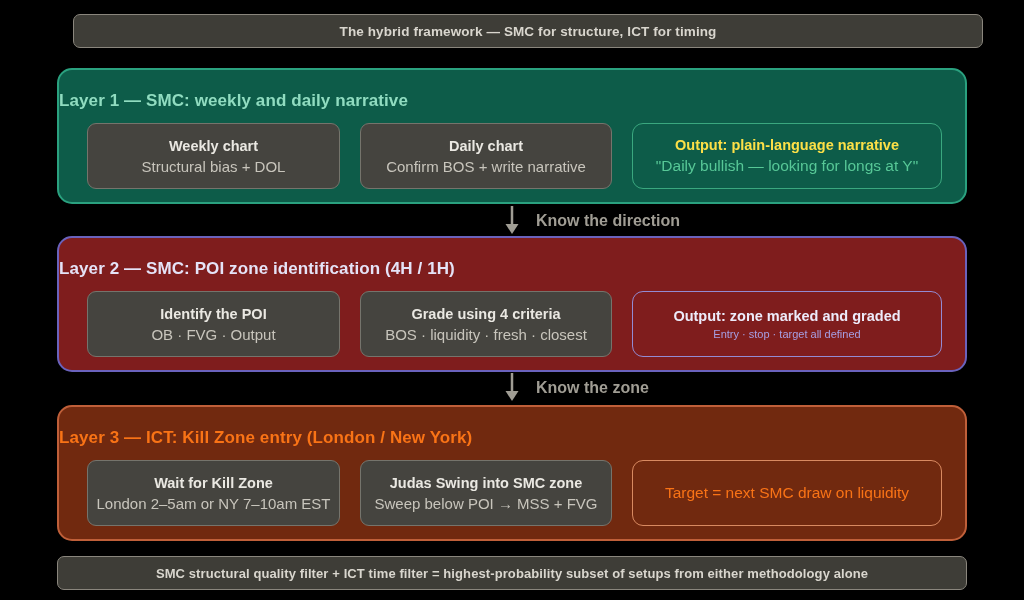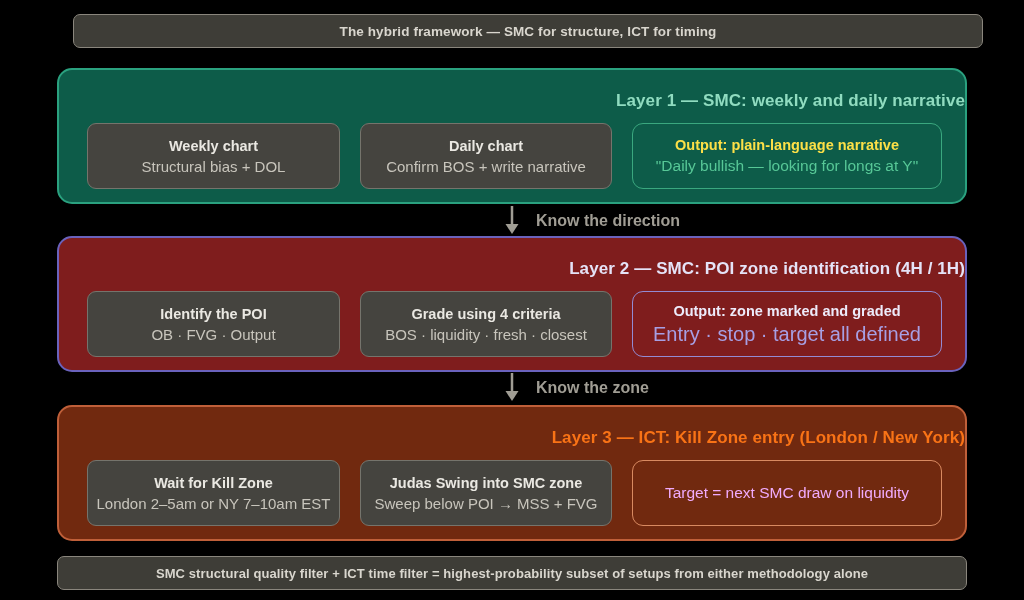--- a/index.html
+++ b/index.html
@@ -19,45 +19,45 @@
   .banner.bottom { top: 556px; font-size: 13px; }
   .panel {
     position: absolute; left: 57px; width: 910px; height: 136px;
     border-radius: 15px; border: 2px solid transparent;
   }
   .panel.l1 { top: 68px;  background: #0d5c49; border-color: #2aa17f; }
   .panel.l2 { top: 236px; background: #7f1d1d; border-color: #6a62bc; }
   .panel.l3 { top: 405px; background: #71290f; border-color: #bf5f39; }
   .panel-title {
     position: absolute; top: 21px; left: 0; width: 100%;
-    text-align: right; font-weight: bold; font-size: 17px; letter-spacing: .1px;
+    text-align: left; font-weight: bold; font-size: 17px; letter-spacing: .1px;
   }
   .l1 .panel-title { color: #90dcc0; }
   .l2 .panel-title { color: #e5e3f7; }
   .l3 .panel-title { color: #f97316; }
   .box {
     position: absolute; top: 53px; height: 66px; border-radius: 9px;
     display: flex; flex-direction: column; align-items: center; justify-content: center;
     row-gap: 4px; text-align: center; padding: 0 6px;
   }
   .box .t { font-weight: bold; font-size: 14.5px; color: #eae8e2; }
   .box .s { font-size: 15px; color: #c8c5bc; }
   .box.gray { background: #45443f; border: 1.5px solid #75746c; }
   .box.b1 { left: 28px;  width: 253px; }
   .box.b2 { left: 301px; width: 252px; }
   .box.b3 { left: 573px; width: 310px; border-radius: 11px; background: transparent; }
   .l1 .box.b3 { border: 1.5px solid #3aa87f; }
   .l1 .box.b3 .t { color: #fde047; }
   .l1 .box.b3 .s { color: #57c897; font-size: 15.5px; }
   .l2 .box.b3 { border: 1.5px solid #938bd2; }
   .l2 .box.b3 .t { color: #edebfa; }
-  .l2 .box.b3 .s { color: #a79fe3; font-size: 20px; }
+  .l2 .box.b3 .s { color: #a79fe3; font-size: 11px; }
   .l3 .box.b3 { border: 1.5px solid #d98a61; }
   .l3 .box.b3 .t { color: #f6dfd2; }
-  .l3 .box.b3 .s { color: #f0abfc; font-size: 15.5px; }
+  .l3 .box.b3 .s { color: #f97316; font-size: 15.5px; }
   .gap {
     position: absolute; left: 0; width: 1024px; height: 31px;
   }
   .gap.g1 { top: 205px; }
   .gap.g2 { top: 372px; padding-left: 46px; }
   .gap svg { position: absolute; left: 503px; top: 1px; }
   .gap-label {
     position: absolute; left: 536px; top: 0; height: 31px;
     display: flex; align-items: center;
     color: #a09d94; font-weight: bold; font-size: 16px;

